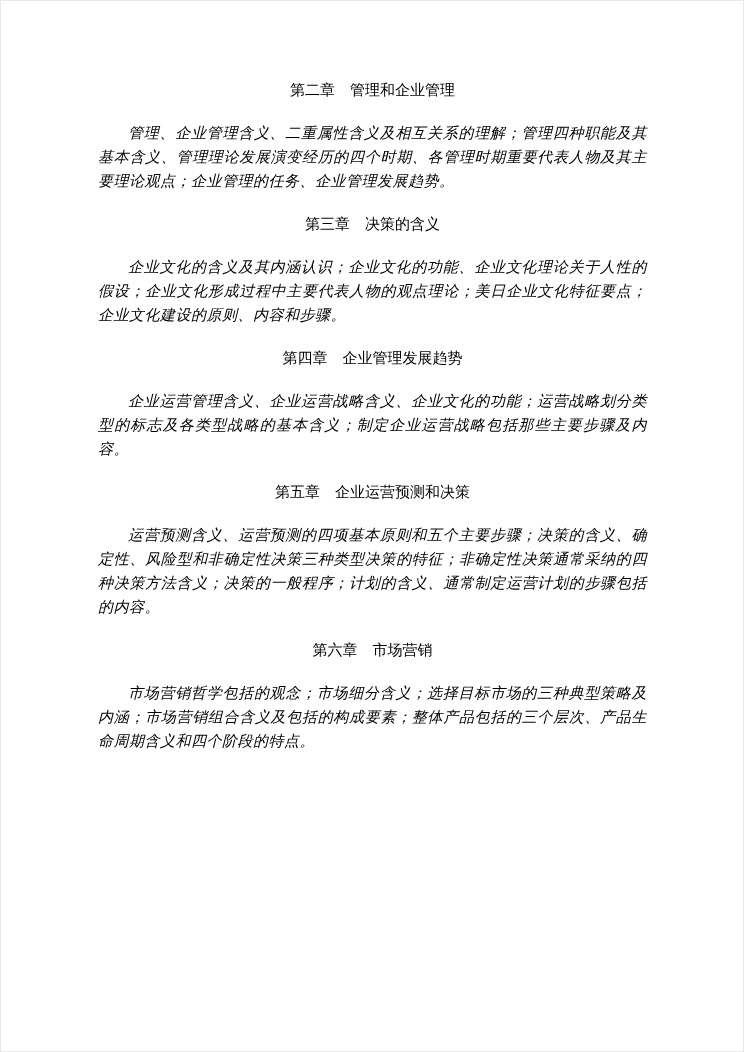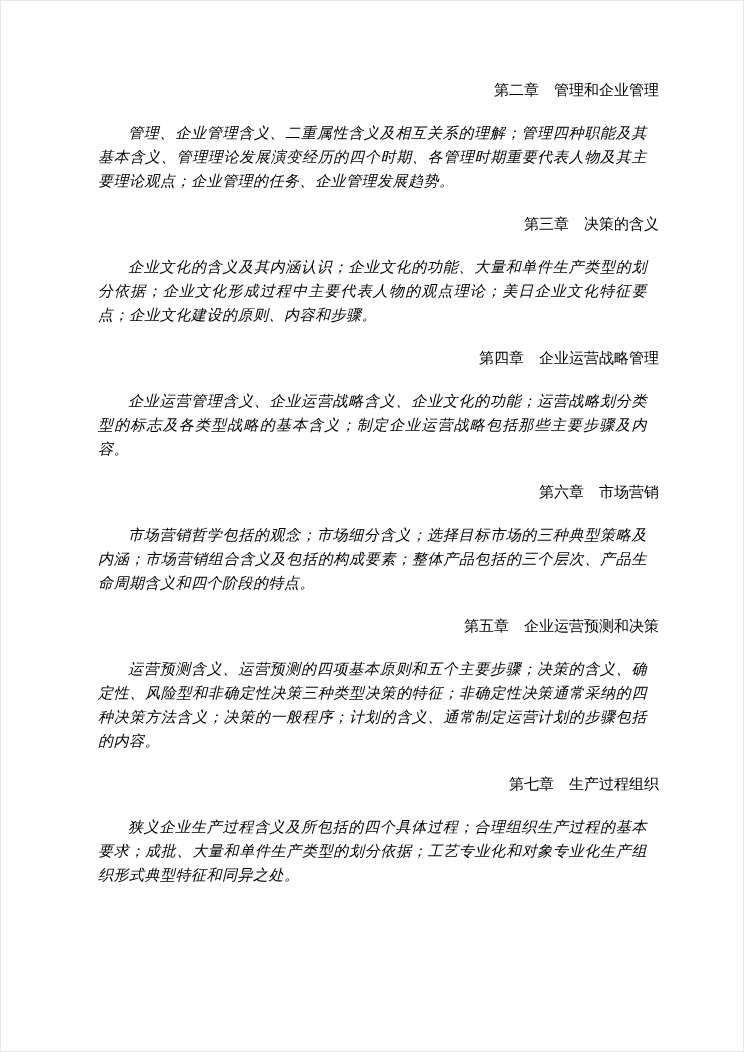--- a/index.html
+++ b/index.html
@@ -18,21 +18,21 @@
     font-family: "Liberation Serif", "DejaVu Serif", serif;
     font-size: 15px;
     color: #000000;
     overflow: hidden;
   }
   .chapter-heading {
     margin: 0;
     font-size: 15px;
     font-weight: normal;
     line-height: 38px;
-    text-align: right;
+    text-align: center;
     white-space: pre-wrap;
   }
   .chapter-paragraph {
     margin: 12px;
     line-height: 24px;
     text-align: justify;
     text-indent: 2em;
     letter-spacing: 0.5px;
     font-style: italic;
   }
@@ -42,36 +42,32 @@
 
 <div class="page">
 
   <section>
     <h2 class="chapter-heading">第二章　管理和企业管理</h2>
     <p class="chapter-paragraph">管理、企业管理含义、二重属性含义及相互关系的理解；管理四种职能及其基本含义、管理理论发展演变经历的四个时期、各管理时期重要代表人物及其主要理论观点；企业管理的任务、企业管理发展趋势。</p>
   </section>
 
   <section>
     <h2 class="chapter-heading">第三章　决策的含义</h2>
-    <p class="chapter-paragraph">企业文化的含义及其内涵认识；企业文化的功能、大量和单件生产类型的划分依据；企业文化形成过程中主要代表人物的观点理论；美日企业文化特征要点；企业文化建设的原则、内容和步骤。</p>
+    <p class="chapter-paragraph">企业文化的含义及其内涵认识；企业文化的功能、企业文化理论关于人性的假设；企业文化形成过程中主要代表人物的观点理论；美日企业文化特征要点；企业文化建设的原则、内容和步骤。</p>
   </section>
 
   <section>
-    <h2 class="chapter-heading">第四章　企业运营战略管理</h2>
+    <h2 class="chapter-heading">第四章　企业管理发展趋势</h2>
     <p class="chapter-paragraph">企业运营管理含义、企业运营战略含义、企业文化的功能；运营战略划分类型的标志及各类型战略的基本含义；制定企业运营战略包括那些主要步骤及内容。</p>
-  </section>
-
-  <section>
-    <h2 class="chapter-heading">第六章　市场营销</h2>
-    <p class="chapter-paragraph">市场营销哲学包括的观念；市场细分含义；选择目标市场的三种典型策略及内涵；市场营销组合含义及包括的构成要素；整体产品包括的三个层次、产品生命周期含义和四个阶段的特点。</p>
   </section>
 
   <section>
     <h2 class="chapter-heading">第五章　企业运营预测和决策</h2>
     <p class="chapter-paragraph">运营预测含义、运营预测的四项基本原则和五个主要步骤；决策的含义、确定性、风险型和非确定性决策三种类型决策的特征；非确定性决策通常采纳的四种决策方法含义；决策的一般程序；计划的含义、通常制定运营计划的步骤包括的内容。</p>
   </section>
 
   <section>
-    <h2 class="chapter-heading">第七章　生产过程组织</h2>
-    <p class="chapter-paragraph">狭义企业生产过程含义及所包括的四个具体过程；合理组织生产过程的基本要求；成批、大量和单件生产类型的划分依据；工艺专业化和对象专业化生产组织形式典型特征和同异之处。</p>
+    <h2 class="chapter-heading">第六章　市场营销</h2>
+    <p class="chapter-paragraph">市场营销哲学包括的观念；市场细分含义；选择目标市场的三种典型策略及内涵；市场营销组合含义及包括的构成要素；整体产品包括的三个层次、产品生命周期含义和四个阶段的特点。</p>
   </section>
+
 
 </div>
 
 </body></html>

